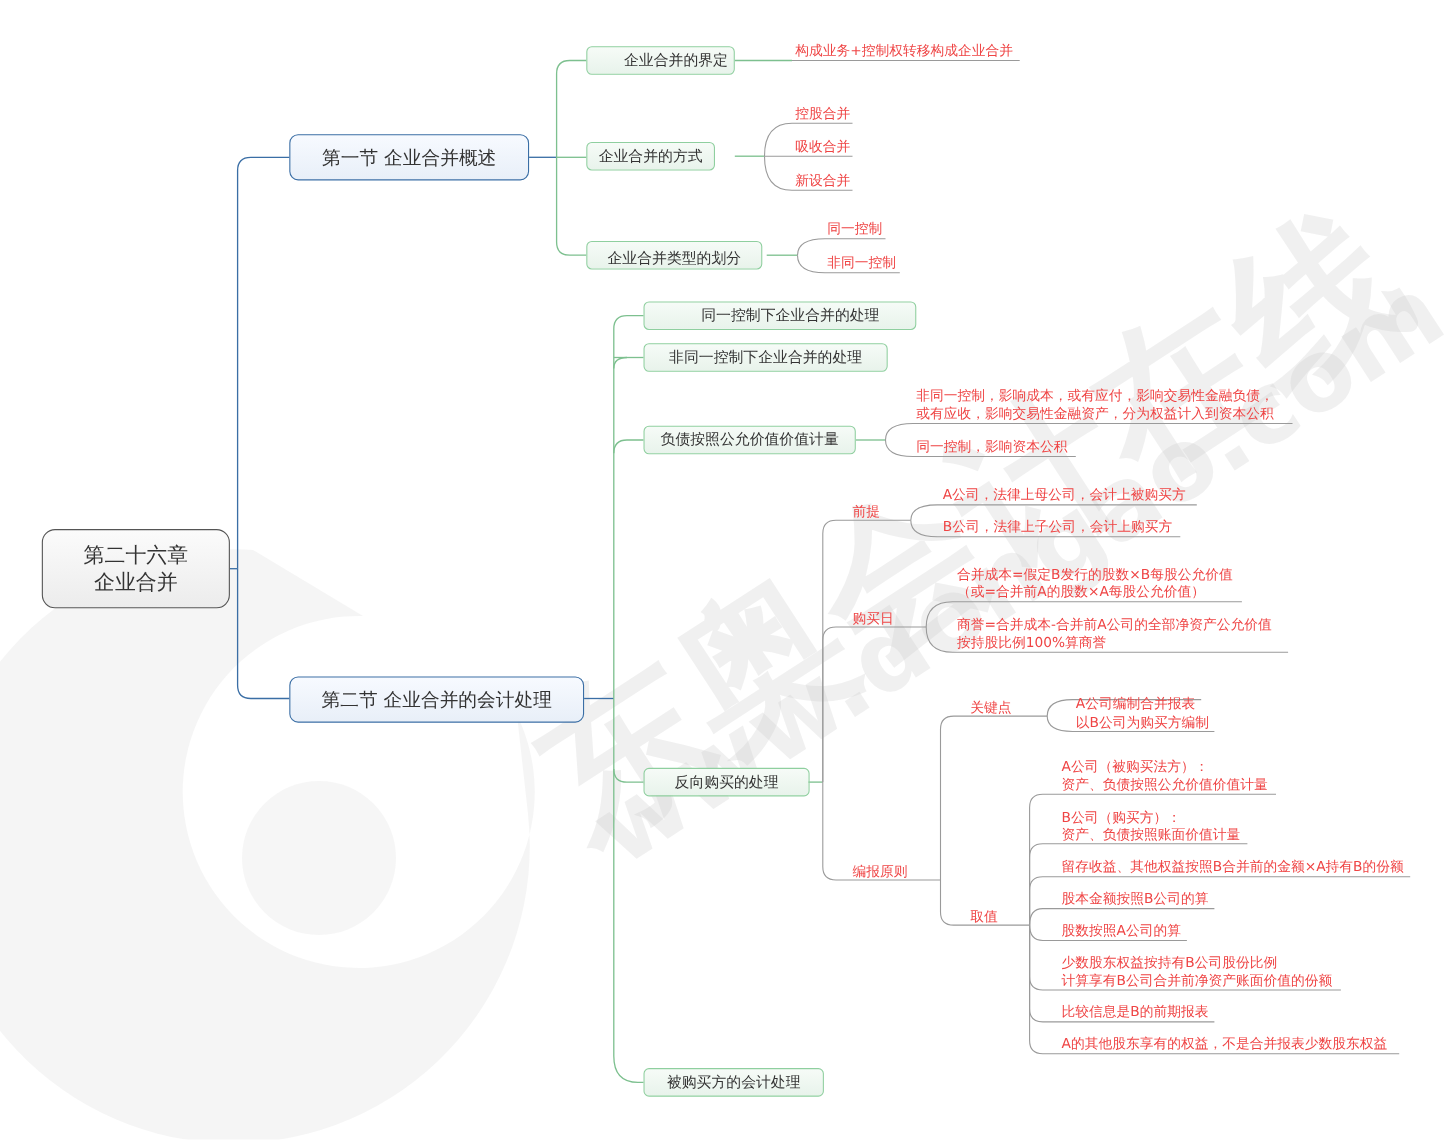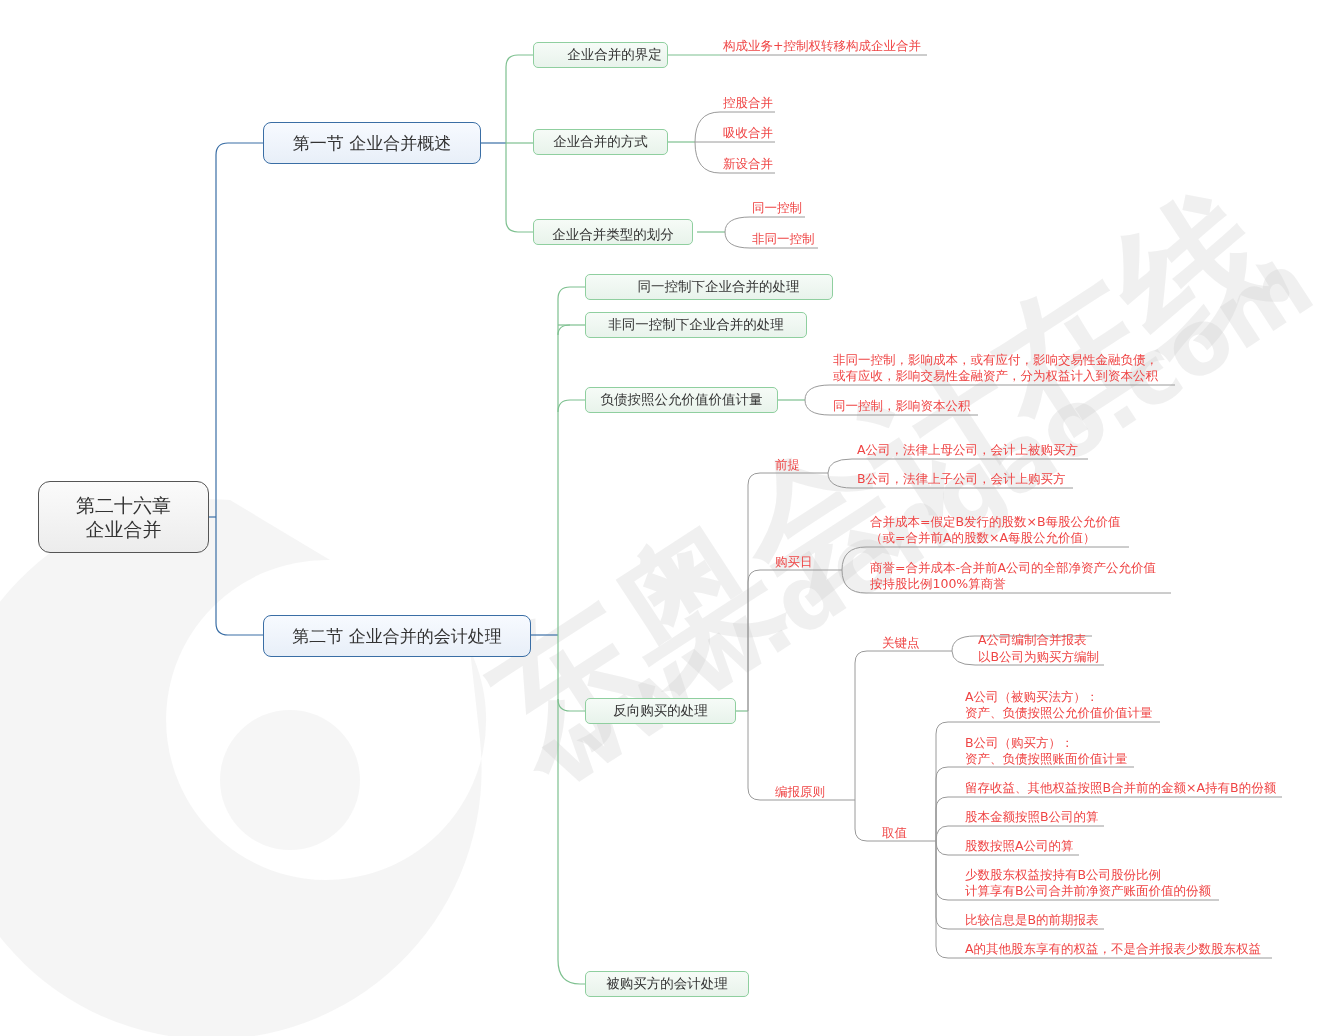--- a/index.html
+++ b/index.html
@@ -104,21 +104,21 @@
   <span>第二十六章</span>
   <span>企业合并</span>
 </div>
 
 <div class="node sec" style="left:263px;top:122px;width:218px;">
   <span>第一节 企业合并概述</span>
 </div>
 <div class="node sub" style="left:533px;top:42px;width:135px;padding-left:28px;">
   <span>企业合并的界定</span>
   </div>
-<div class="node sub" style="left:533px;top:129px;width:135px;">
+<div class="node sub" style="left:533px;top:129px;width:117px;">
   <span>企业合并的方式</span>
   </div>
 <div class="node sub" style="left:533px;top:219px;width:160px;align-items:flex-end;">
   <span>企业合并类型的划分</span>
   </div>
 
 <div class="node leaf" style="left:723px;top:38px;">构成业务+控制权转移构成企业合并</div>
 <div class="node leaf" style="left:723px;top:95px;">控股合并</div>
 <div class="node leaf" style="left:723px;top:125px;">吸收合并</div>
 <div class="node leaf" style="left:723px;top:156px;">新设合并</div>

